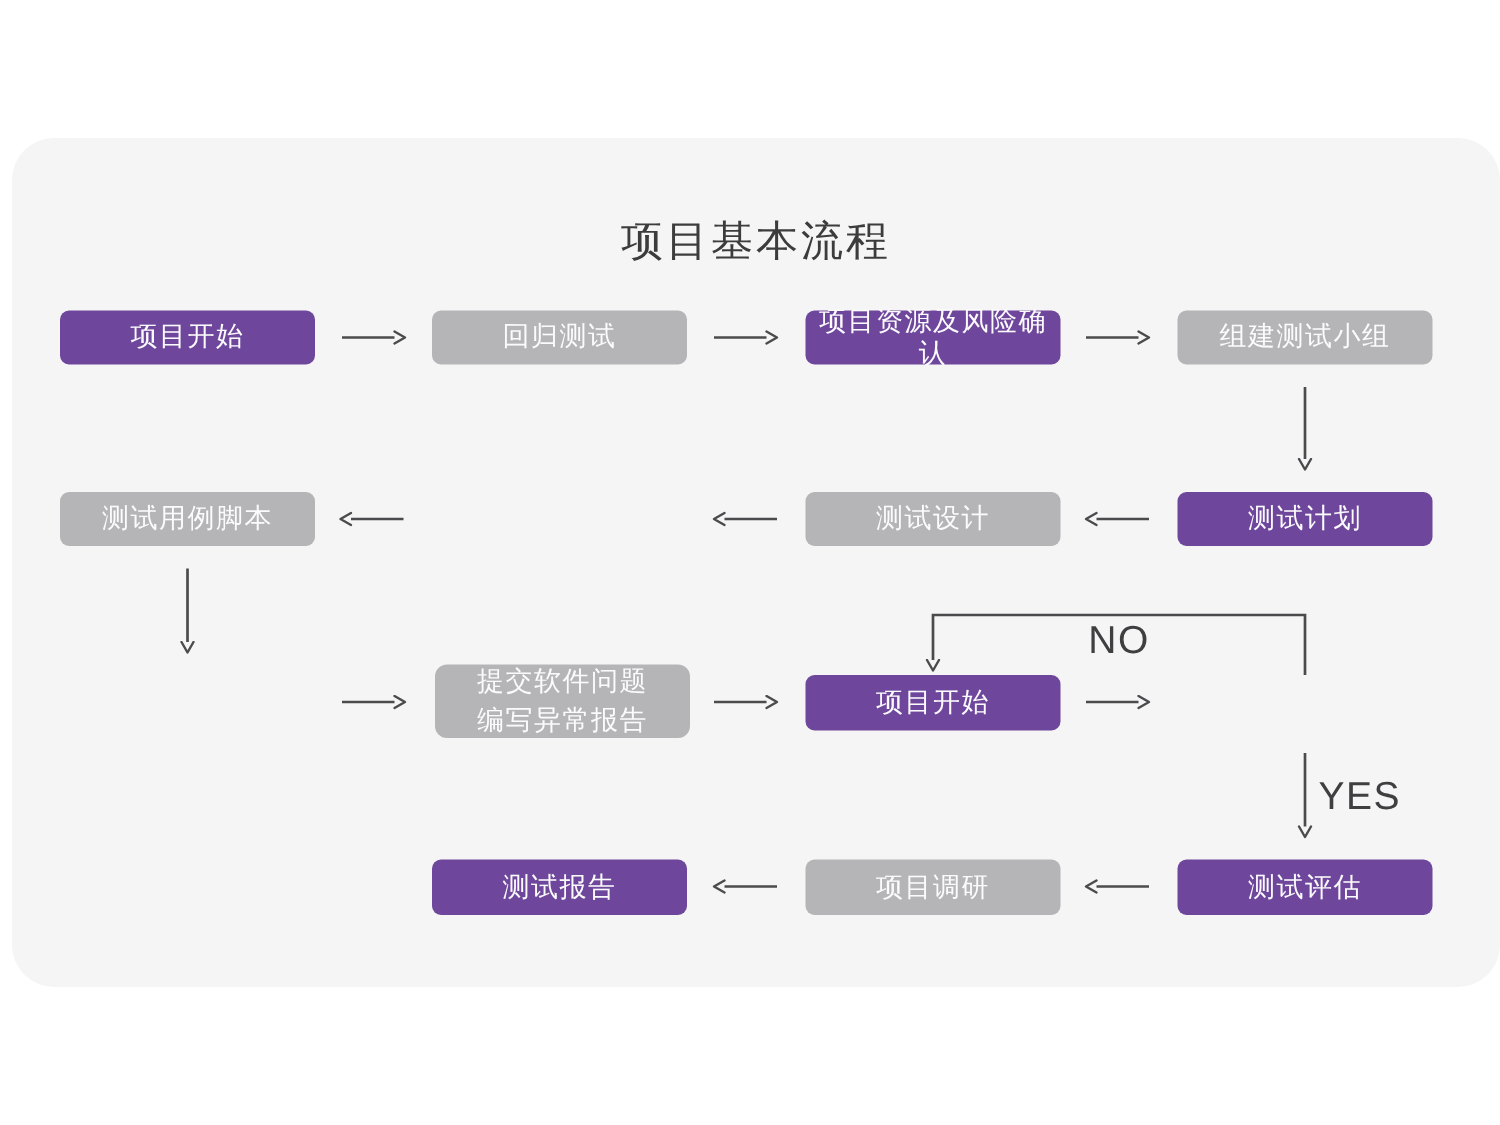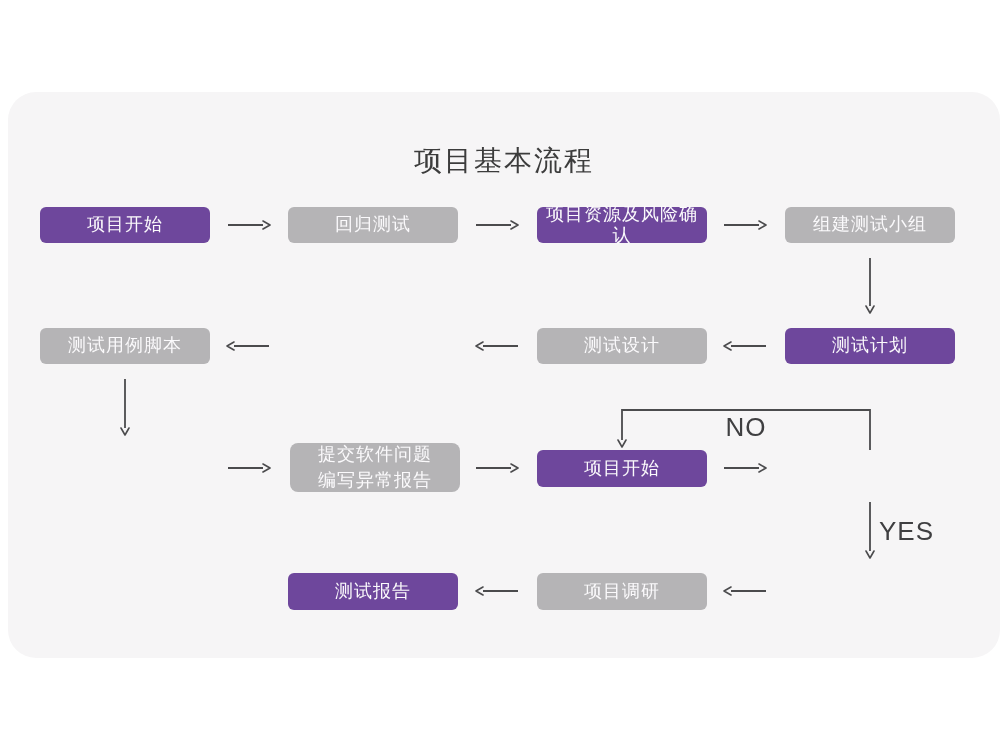--- a/index.html
+++ b/index.html
@@ -151,14 +151,17 @@
   <div class="node purple" style="left:537px;top:450px;width:170px;height:37px">
     <span>项目开始</span>
   </div>
 
   <div class="node purple" style="left:288px;top:573px;width:170px;height:37px">
     <span>测试报告</span>
   </div>
   <div class="node gray" style="left:537px;top:573px;width:170px;height:37px">
     <span>项目调研</span>
   </div>
+  <div class="node purple" style="left:785px;top:573px;width:170px;height:37px">
+    <span>测试评估</span>
+  </div>
 
 </div>
 
 </body></html>

